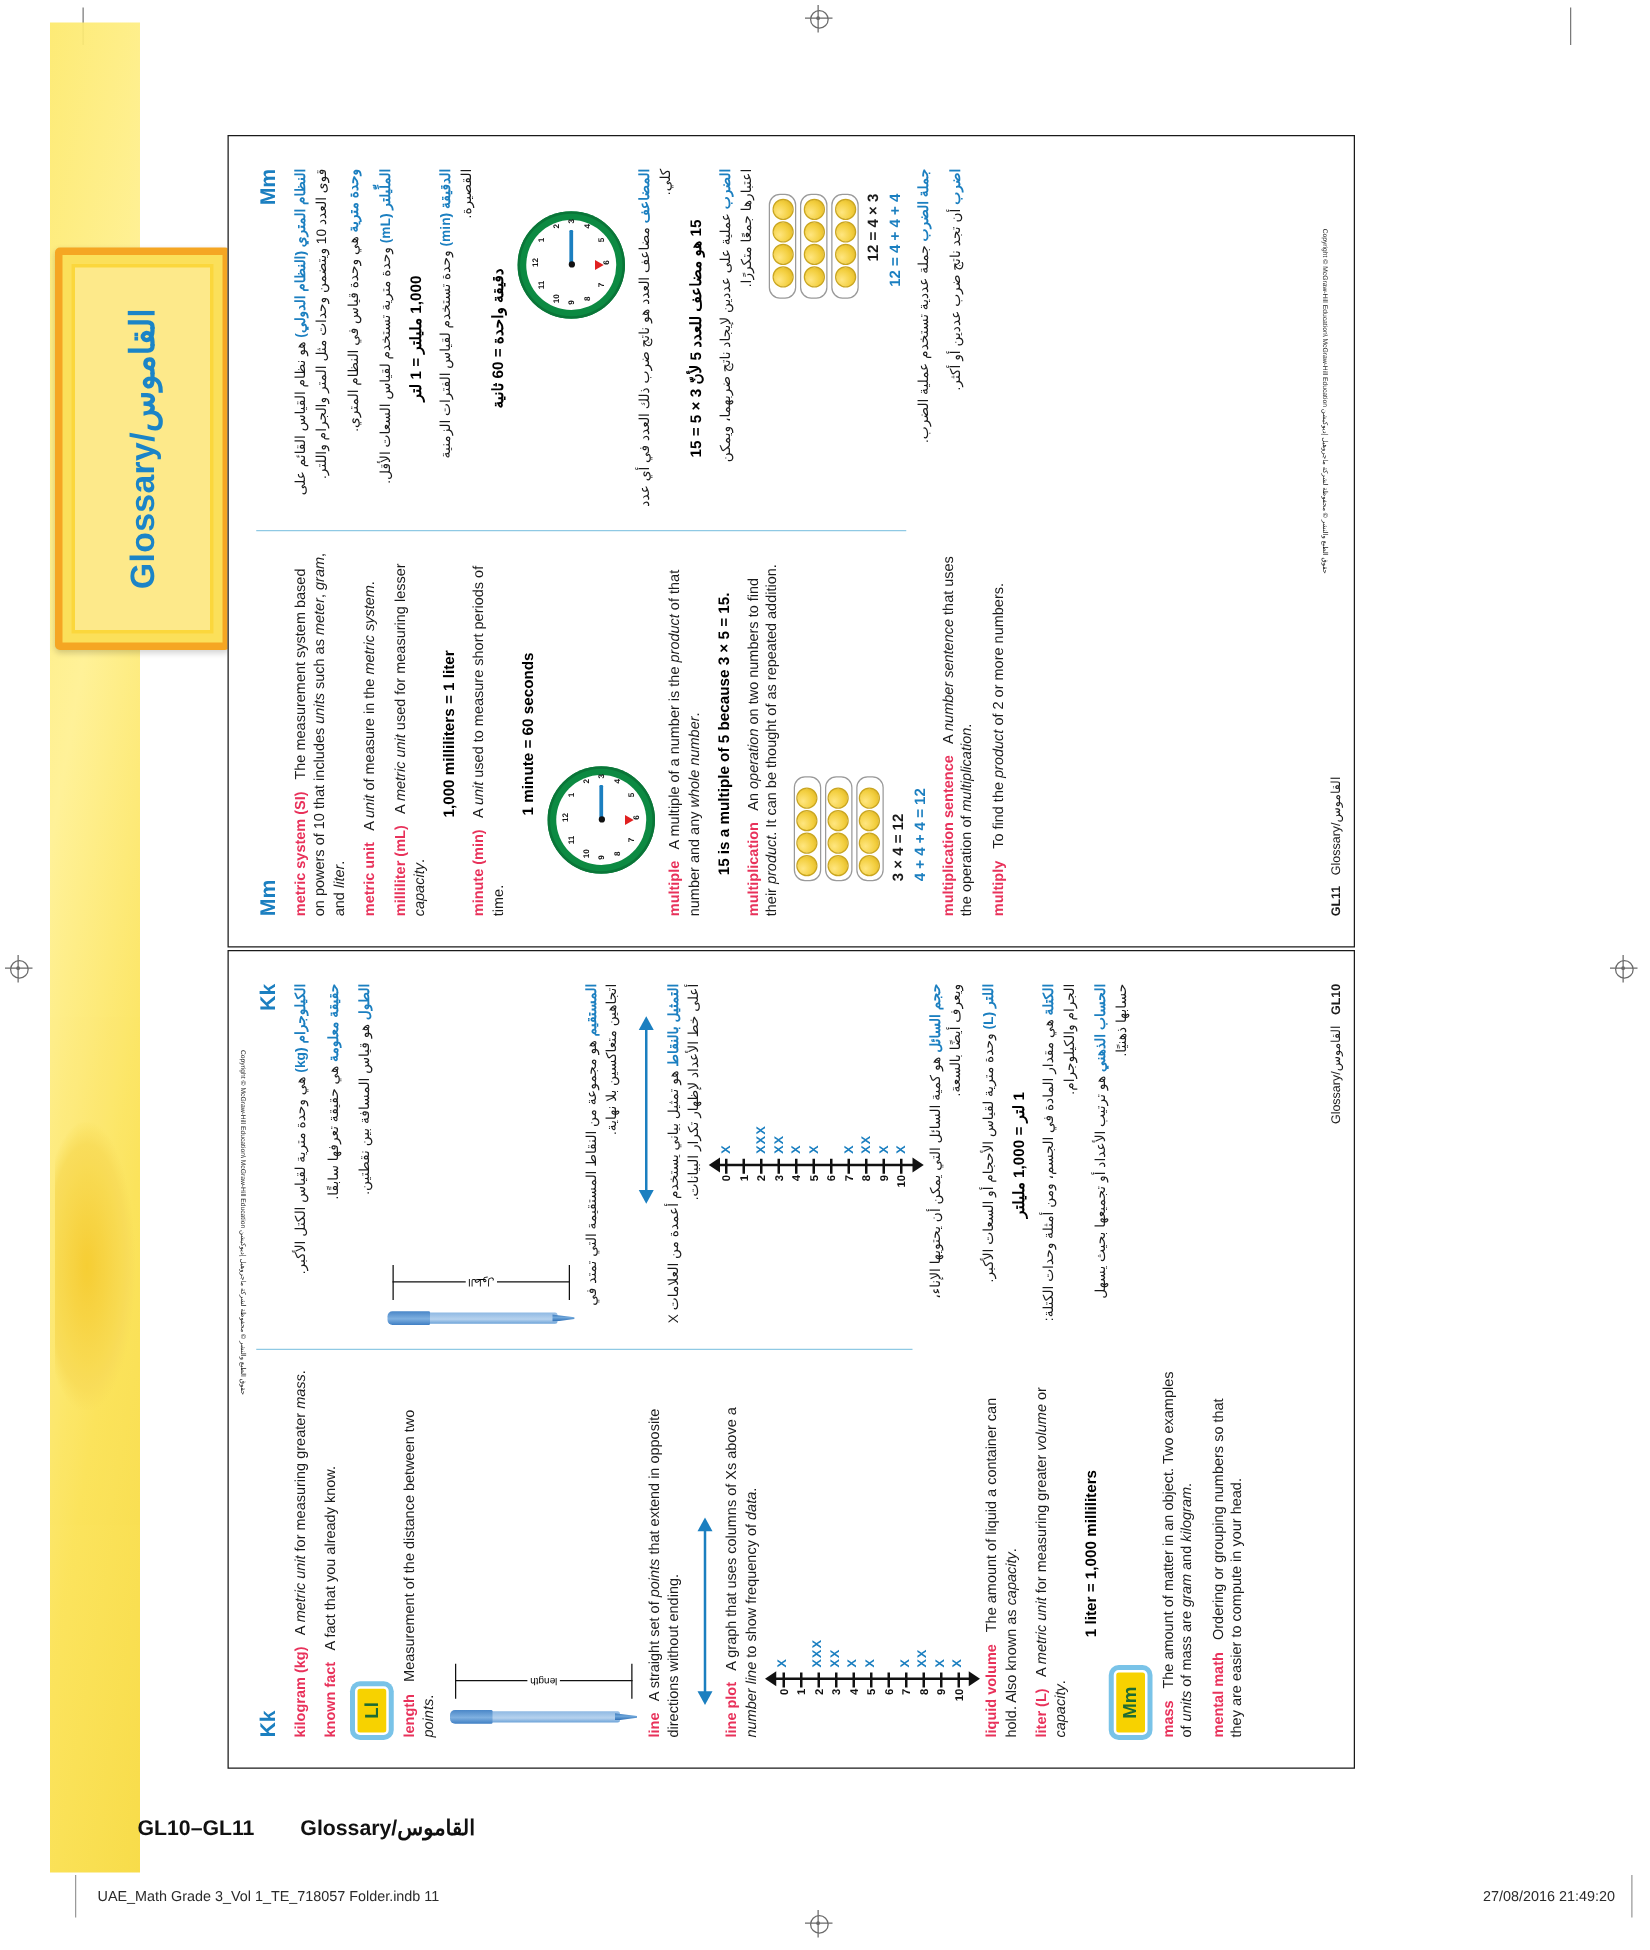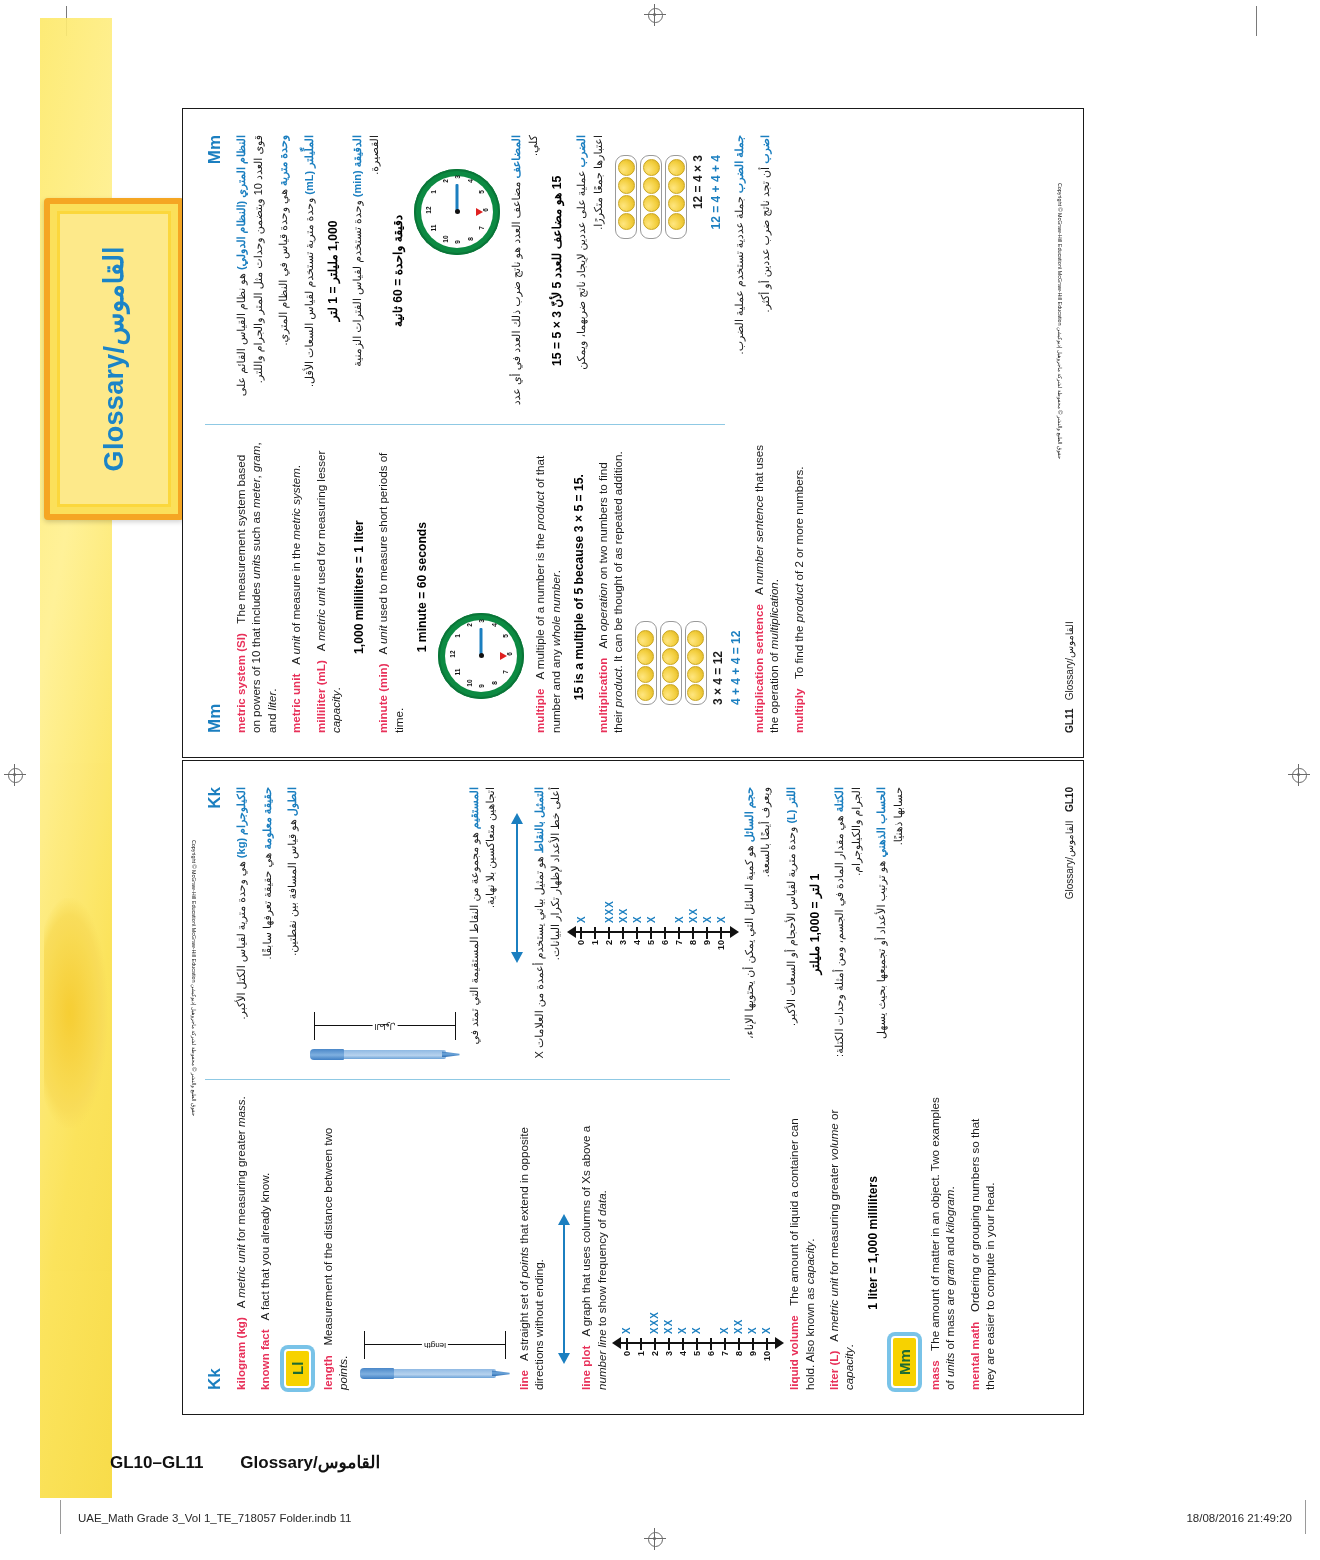--- a/index.html
+++ b/index.html
@@ -657,13 +657,13 @@
 </div>
 
 <div class="book-foot">
   <span class="range">GL10–GL11</span>
   <span>Glossary/القاموس</span>
 </div>
 
 <div class="print-rule"></div>
 <div class="print-rule2"></div>
 <div class="print-left">UAE_Math Grade 3_Vol 1_TE_718057 Folder.indb   11</div>
-<div class="print-right">18/08/2016   21:49:20</div>
+<div class="print-right">27/08/2016   21:49:20</div>
 
 </body></html>

